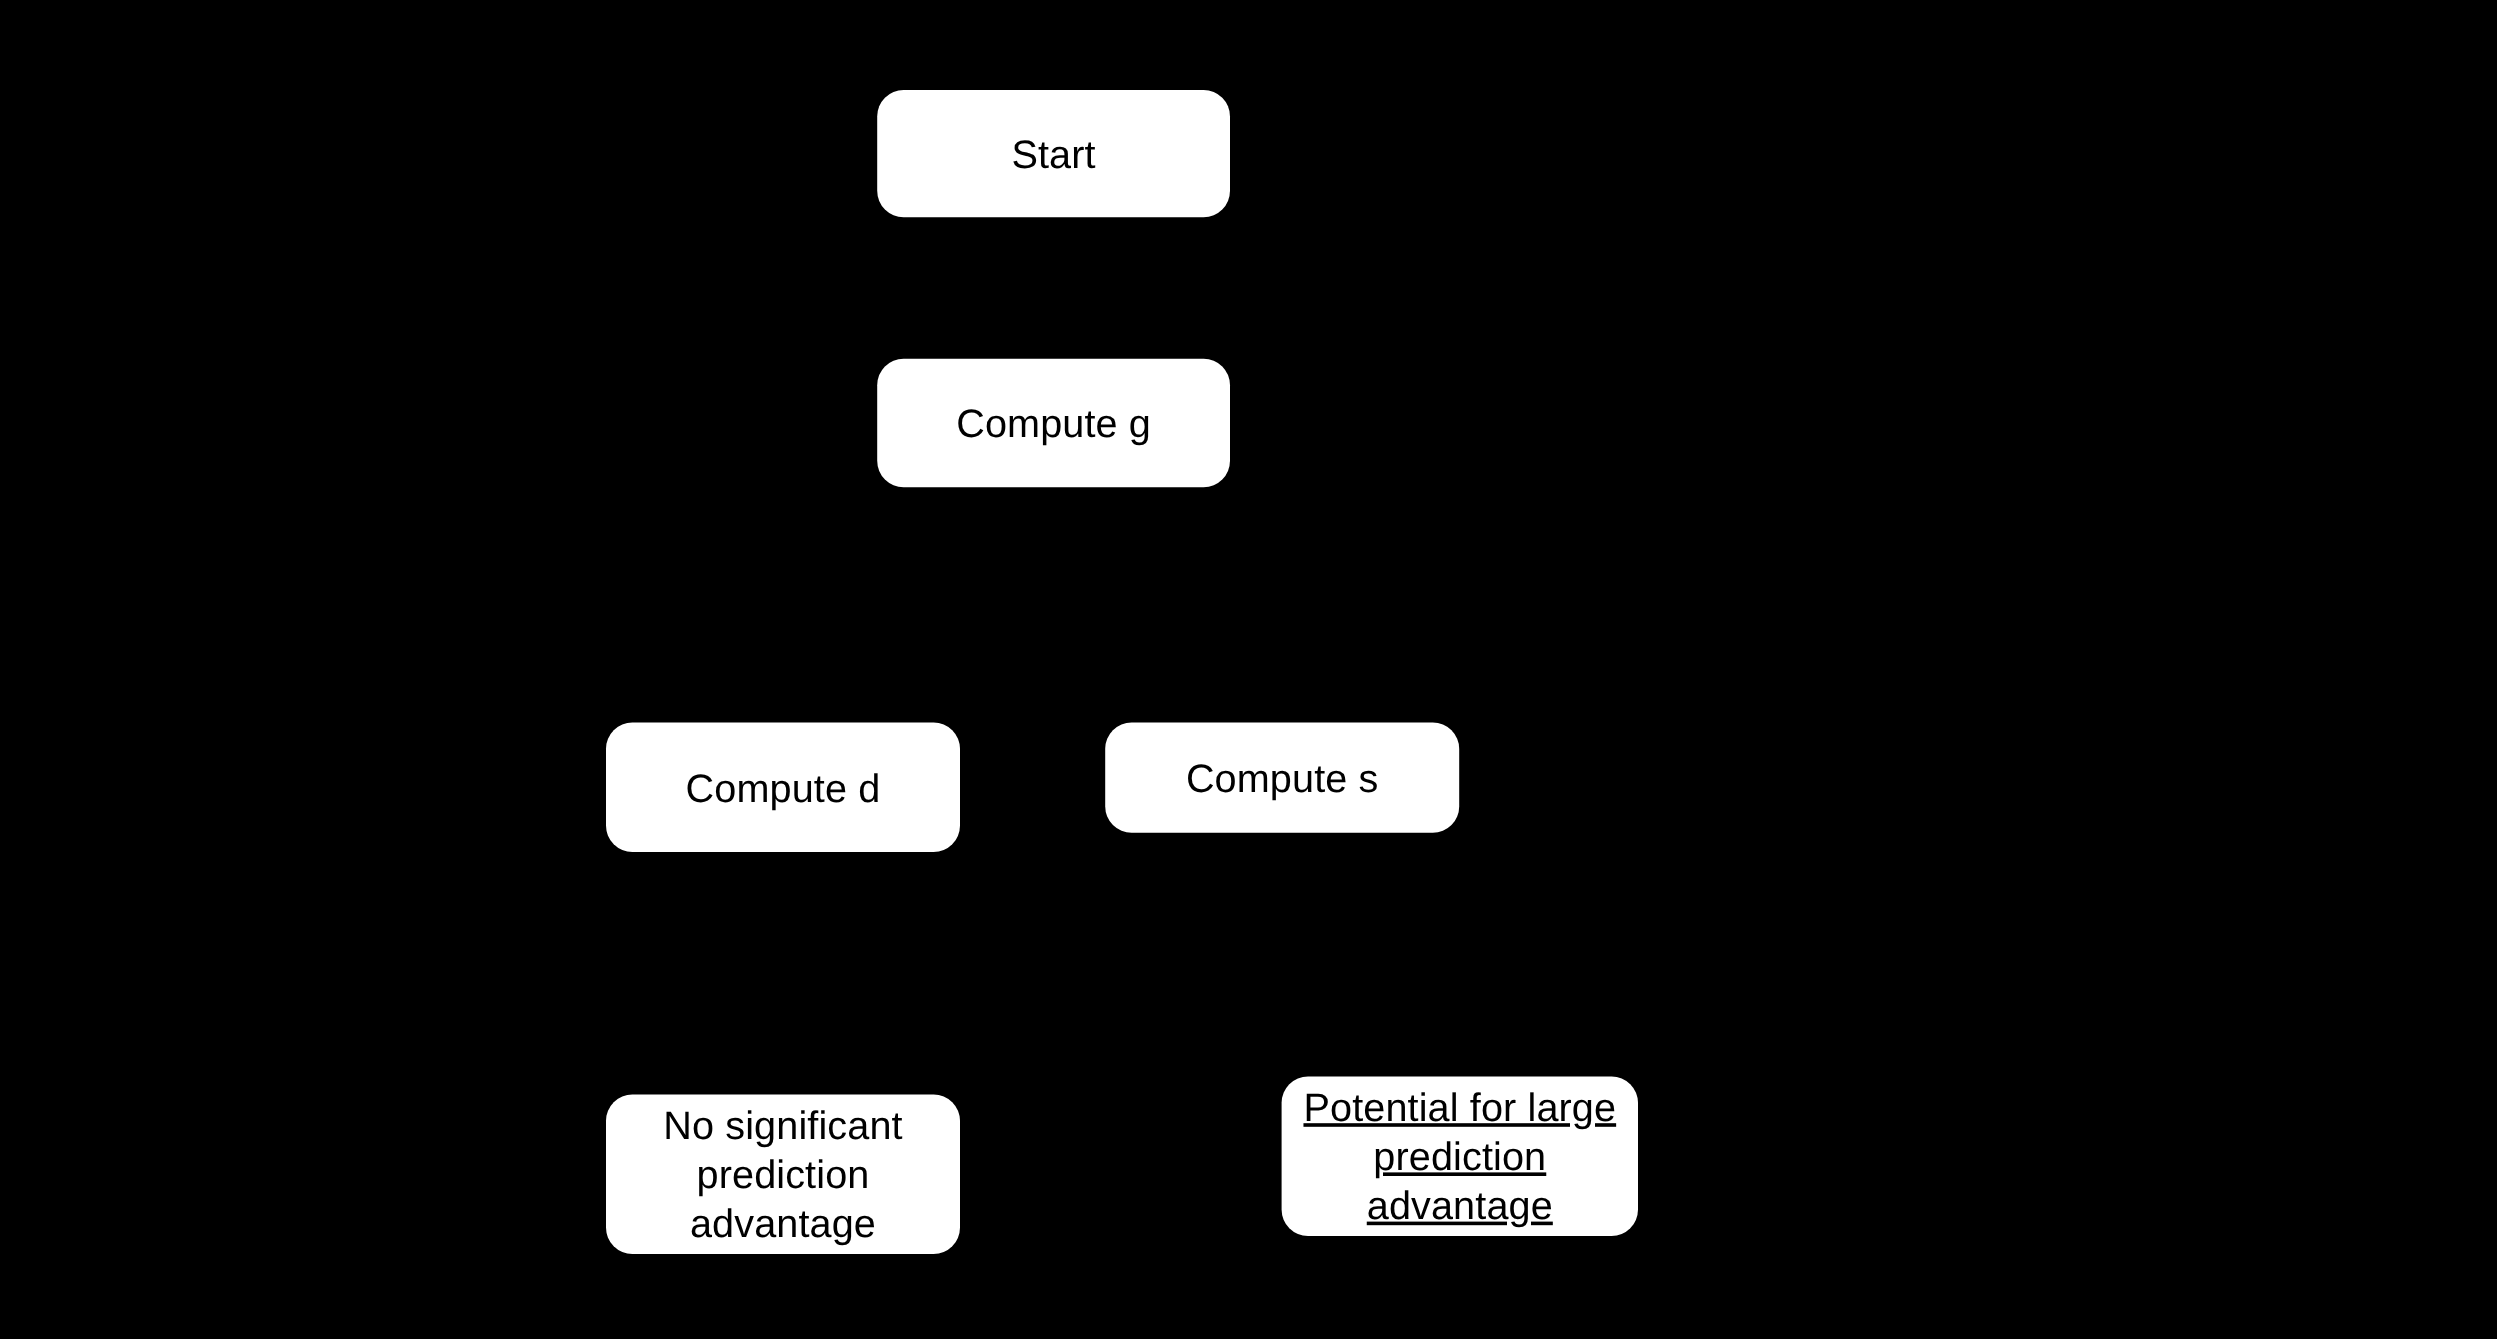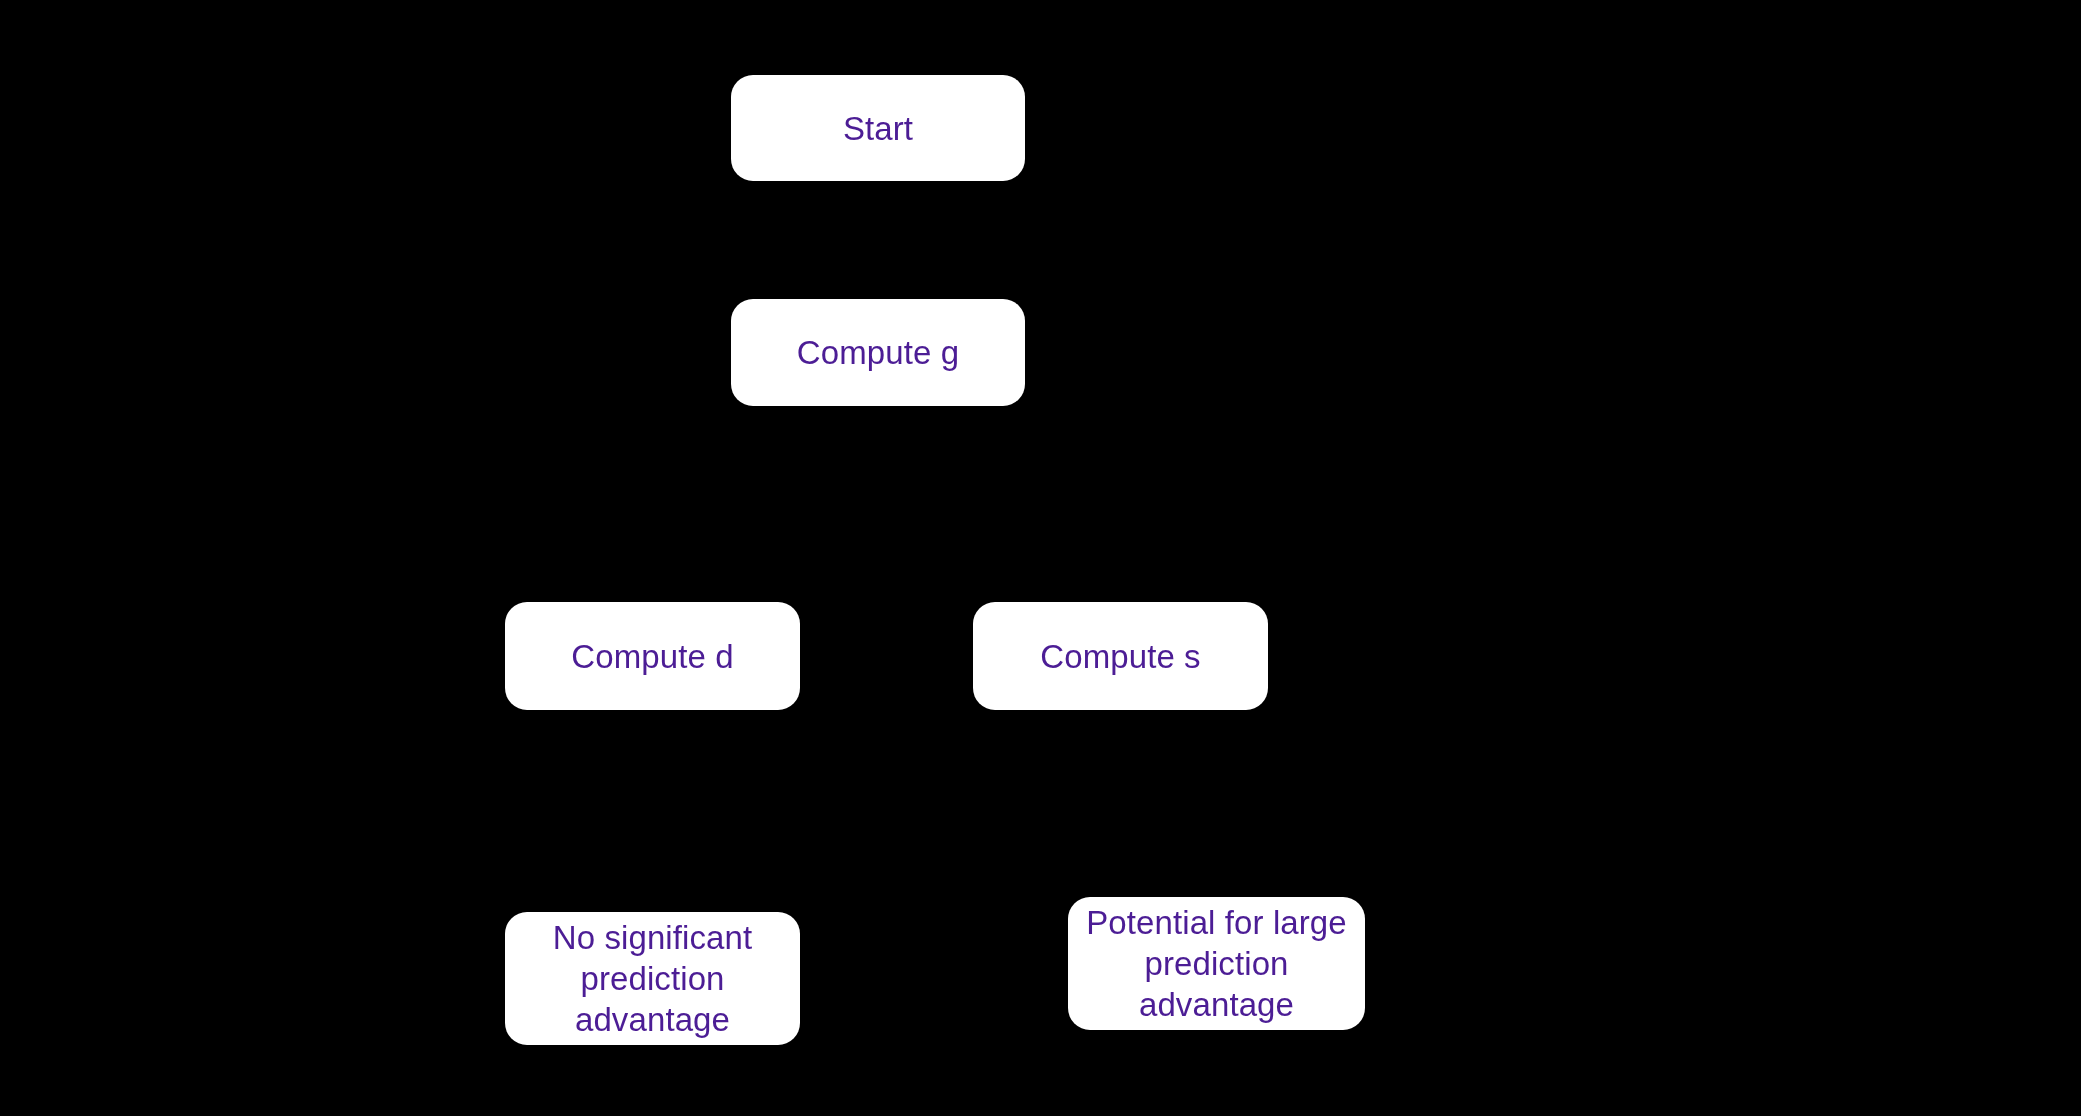--- a/index.html
+++ b/index.html
@@ -29,21 +29,21 @@
   }
   .node {
     position: absolute;
     box-sizing: border-box;
     background: #ffffff;
     border-radius: 22px;
     display: flex;
     align-items: center;
     justify-content: center;
     text-align: center;
-    color: #4c1d95;
+    color: #000000;
     font-family: "Liberation Sans", sans-serif;
     font-size: 33px;
     line-height: 41px;
     letter-spacing: 0.1px;
     padding: 0 14px;
     white-space: pre-line;
   }
 </style>
 </head>
 <body>
@@ -64,23 +64,23 @@
       <path d="M1102,710 L1102,800 Q1102,820 1122,820 L1196,820 Q1216,820 1216,840 L1216,891"></path>
     </g>
   </svg>
 
   <div class="node" style="left:731px; top:75px; width:294px; height:106px;">Start</div>
 
   <div class="node" style="left:731px; top:299px; width:294px; height:107px;">Compute g</div>
 
   <div class="node" style="left:505px; top:602px; width:295px; height:108px;">Compute d</div>
 
-  <div class="node" style="left:973px; top:602px; width:295px; height:108px;">Compute s</div>
+  <div class="node" style="left:921px; top:602px; width:295px; height:92px;">Compute s</div>
 
   <div class="node" style="left:505px; top:897px; width:295px; height:133px;margin-top:15px;">No significant
 prediction
 advantage</div>
 
-  <div class="node" style="left:1068px; top:897px; width:297px; height:133px;">Potential for large
+  <div class="node" style="left:1068px; top:897px; width:297px; height:133px;text-decoration:underline;">Potential for large
 prediction
 advantage</div>
 
 </div>
 
 </body></html>

